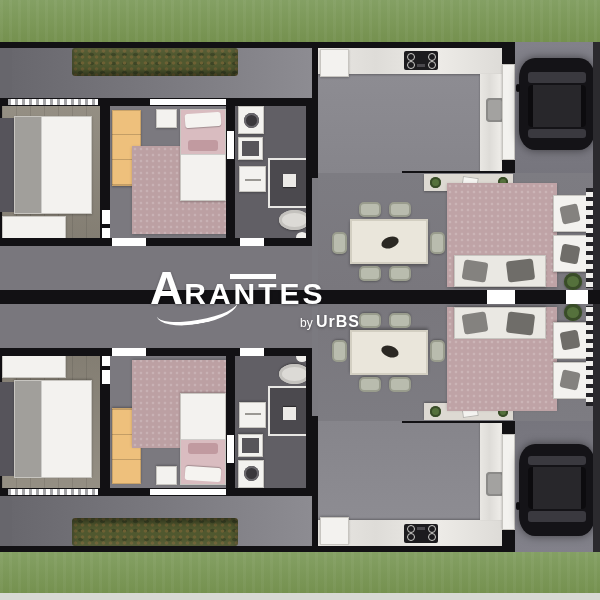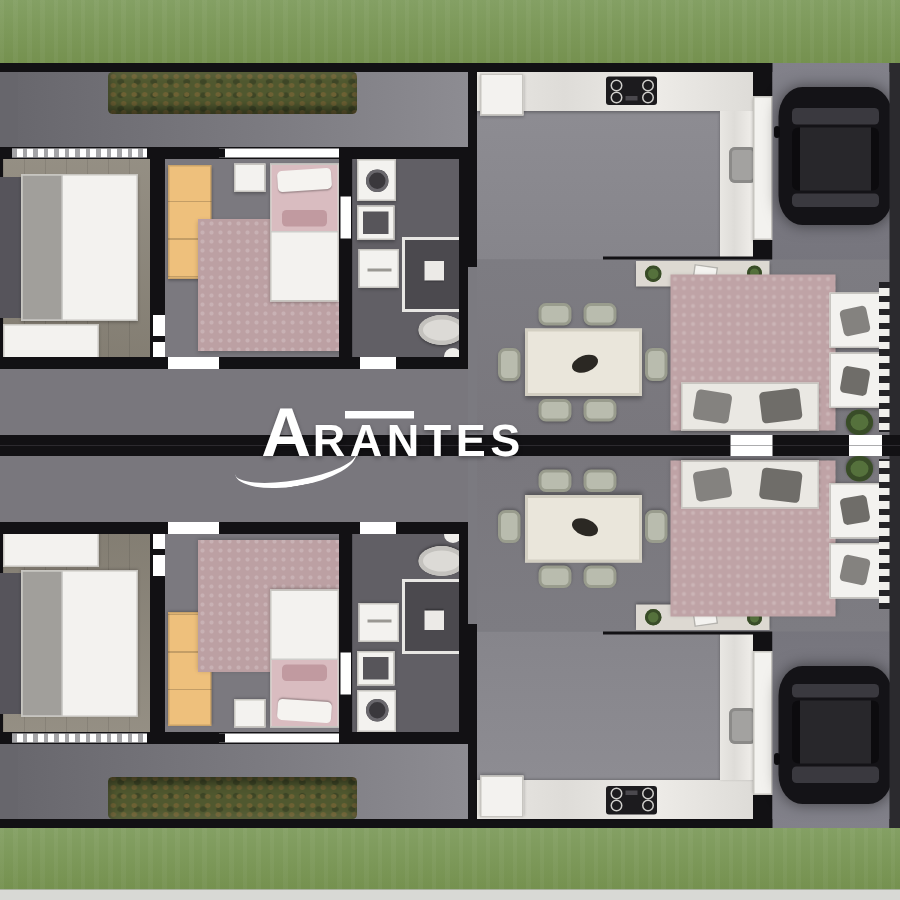--- a/index.html
+++ b/index.html
@@ -43,21 +43,21 @@
   .marble{background:linear-gradient(90deg,#e9e7e3,#dedcd8 30%,#edebe7 62%,#dbd9d5);box-shadow:0 1px 2px rgba(0,0,0,.3);}
   .chair{background:var(--chair);border:2px solid var(--chairBorder);border-radius:5px;box-sizing:border-box;box-shadow:0 1px 2px rgba(0,0,0,.25);}
   .pillow{border-radius:3px;}
   .circle{border-radius:50%;}
   
   .car{background:var(--car);border-radius:16px/20px;box-shadow:0 0 10px rgba(0,0,0,.5);}
   .car-roof{background:linear-gradient(90deg,#0c0b0e 0 5px,var(--carRoof) 5px calc(100% - 5px),#0c0b0e calc(100% - 5px));border-radius:4px;}
   .car-glass{background:#3a393f;border-radius:3px;}
   
   .watermark{z-index:20;width:224px;color:#fff;text-shadow:0 1px 3px rgba(0,0,0,.35);}
-  .brand{font-weight:bold;font-size:30px;letter-spacing:3px;line-height:36px;text-align:center;}
+  .brand{font-weight:bold;font-size:30px;letter-spacing:3px;line-height:36px;text-align:left;}
   .brand::first-letter{font-size:46px;letter-spacing:1px;}
   .macron{background:#fff;}
   .swoosh{border:0;border-bottom:4px solid #fff;border-radius:50%;transform:rotate(-10deg);}
   .byline{text-align:right;padding-right:14px;font-size:12px;margin-top:1px;}
   .byline b{font-size:16px;letter-spacing:1px;}
 </style>
 </head>
 <body>
 
 <div id="stage">
@@ -313,15 +313,19 @@
     <div class="abs wallgap" style="left:566px;top:248px;width:22px;height:7px;"></div>
   </div>
 
   <div class="abs grass" style="left:0;top:552px;width:600px;height:41px;"></div>
   <div class="abs footer-strip" style="left:0;top:593px;width:600px;height:7px;"></div>
 
   <div class="abs watermark" style="left:150px;top:270px;">
     <div class="brand">ARANTES</div>
     <div class="abs macron" style="left:80px;top:4px;width:46px;height:5px;"></div>
     <div class="abs swoosh" style="left:6px;top:24px;width:82px;height:26px;"></div>
+    <div class="byline">
+      <span>by</span>
+      <b>UrBS</b>
+    </div>
   </div>
 
 </div>
 
 </body></html>

